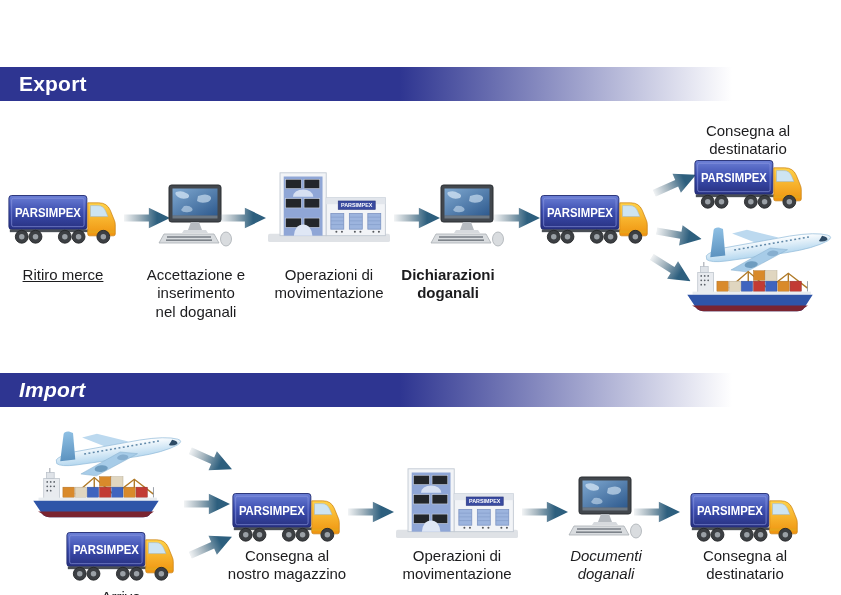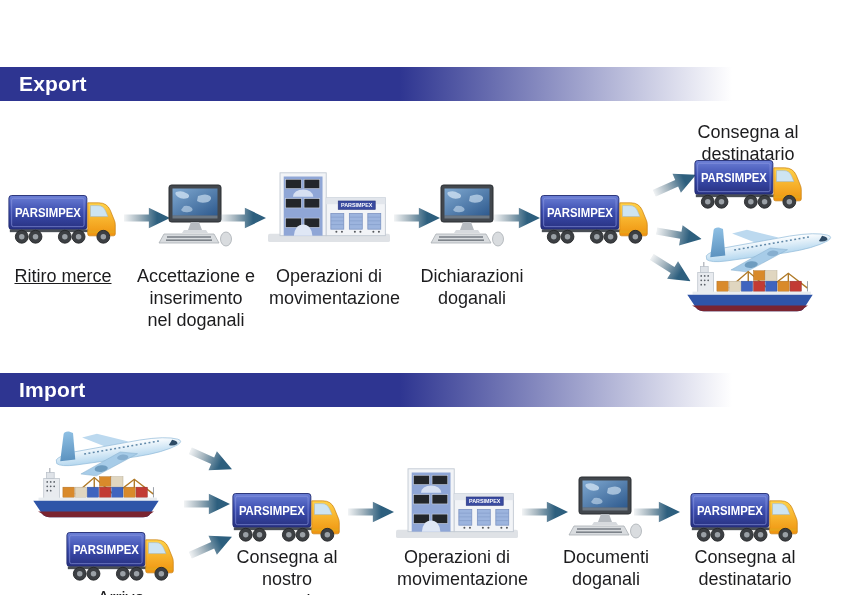--- a/index.html
+++ b/index.html
@@ -8,21 +8,21 @@
     background:#ffffff; font-family:"Liberation Sans", sans-serif;margin-top:36px;
   }
   .banner {
     position:absolute; left:0; width:832px; height:34px;
     background:linear-gradient(90deg, #2e3591 0%, #2e3591 48%, rgba(46,53,145,0) 88%);
     color:#ffffff; font-size:21px; font-weight:bold;
     display:flex; align-items:center; padding-left:19px; box-sizing:border-box;
     letter-spacing:0.2px;
   }
   .lbl {
-    position:absolute; font-size:18px; line-height:1.22; color:#1c1c1e;
+    position:absolute; font-size:15px; line-height:1.22; color:#1c1c1e;
     text-align:center; white-space:pre-line;
   }
   .icon { position:absolute; }
   .arrow {
     position:absolute; width:46px; height:24px;
     background:linear-gradient(90deg, rgba(125,145,158,0.10) 0%, rgba(90,120,138,0.55) 32%, #2d5f7e 72%);
     clip-path:polygon(0% 35%, 54% 35%, 54% 7%, 100% 50%, 54% 93%, 54% 65%, 0% 65%);
   }
   .defs { position:absolute; width:0; height:0; overflow:hidden; }
 </style>
@@ -216,21 +216,21 @@
       <use href="#sym-building"></use>
     </svg>
   <div class="lbl" style="left:269px; top:230px; width:120px;">Operazioni di
 movimentazione</div>
 
   <div class="arrow" style="left:394px; top:170px;"></div>
 
   <svg class="icon" style="left:430px; top:148px;" width="76" height="66" viewBox="0 0 76 66">
       <use href="#sym-computer"></use>
     </svg>
-  <div class="lbl" style="left:412px; top:230px; width:120px;">Dichiarazioni
+  <div class="lbl" style="left:388px; top:230px; width:120px;font-weight:bold;">Dichiarazioni
 doganali</div>
 
   <div class="arrow" style="left:494px; top:170px;"></div>
 
   <svg class="icon" style="left:540px; top:153px;" width="110" height="57" viewBox="0 0 120 62">
       <use href="#sym-truck"></use>
     </svg>
 
   <div class="arrow" style="left:652px; top:136px; transform:rotate(-24deg);"></div>
   <div class="arrow" style="left:656px; top:187px; transform:rotate(10deg);"></div>
@@ -243,21 +243,21 @@
     </svg>
 
   <svg class="icon" style="left:696px; top:180px;" width="142" height="59" viewBox="0 0 150 62">
       <use href="#sym-plane"></use>
     </svg>
 
   <svg class="icon" style="left:680px; top:226px;" width="140" height="54" viewBox="0 0 160 62">
       <use href="#sym-ship"></use>
     </svg>
 
-  <div class="banner" style="top:337px;">
+  <div class="banner" style="top:337px;font-style:italic;">
     <span>Import</span>
   </div>
 
   <svg class="icon" style="left:46px; top:384px;" width="142" height="59" viewBox="0 0 150 62">
       <use href="#sym-plane"></use>
     </svg>
   <svg class="icon" style="left:26px; top:432px;" width="140" height="54" viewBox="0 0 160 62">
       <use href="#sym-ship"></use>
     </svg>
   <svg class="icon" style="left:66px; top:490px;" width="110" height="57" viewBox="0 0 120 62">
@@ -281,21 +281,21 @@
       <use href="#sym-building"></use>
     </svg>
   <div class="lbl" style="left:397px; top:511px; width:120px;">Operazioni di
 movimentazione</div>
 
   <div class="arrow" style="left:522px; top:464px;"></div>
 
   <svg class="icon" style="left:568px; top:440px;" width="76" height="66" viewBox="0 0 76 66">
       <use href="#sym-computer"></use>
     </svg>
-  <div class="lbl" style="left:546px; top:511px; width:120px;">Documenti
+  <div class="lbl" style="left:546px; top:511px; width:120px;font-style:italic;">Documenti
 doganali</div>
 
   <div class="arrow" style="left:634px; top:464px;"></div>
 
   <svg class="icon" style="left:690px; top:451px;" width="110" height="57" viewBox="0 0 120 62">
       <use href="#sym-truck"></use>
     </svg>
   <div class="lbl" style="left:685px; top:511px; width:120px;">Consegna al
 destinatario</div>
 

